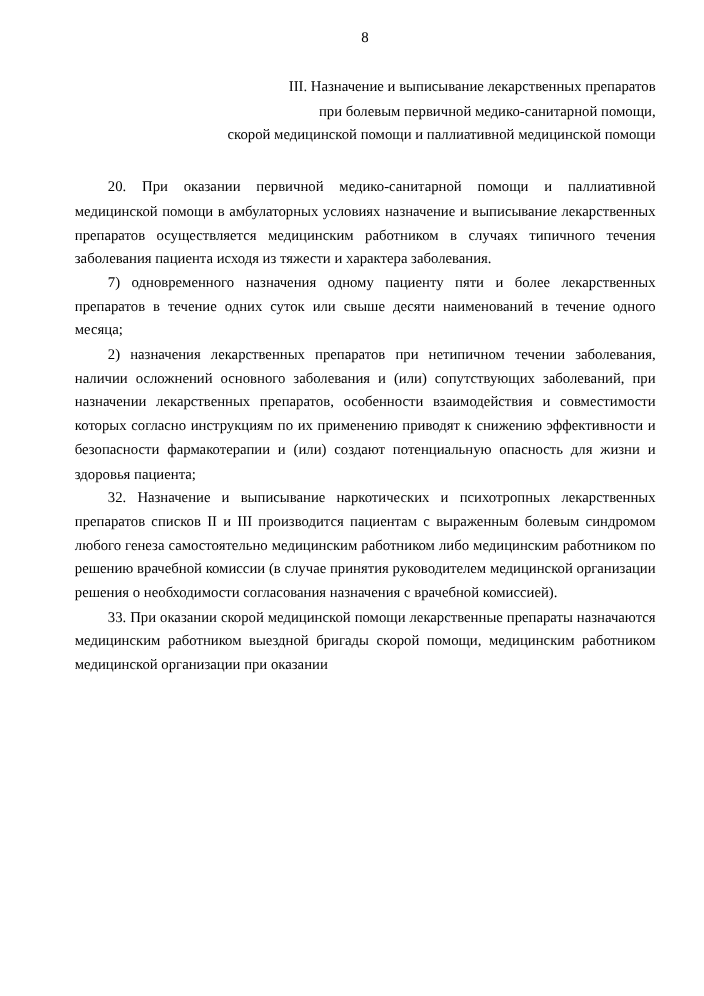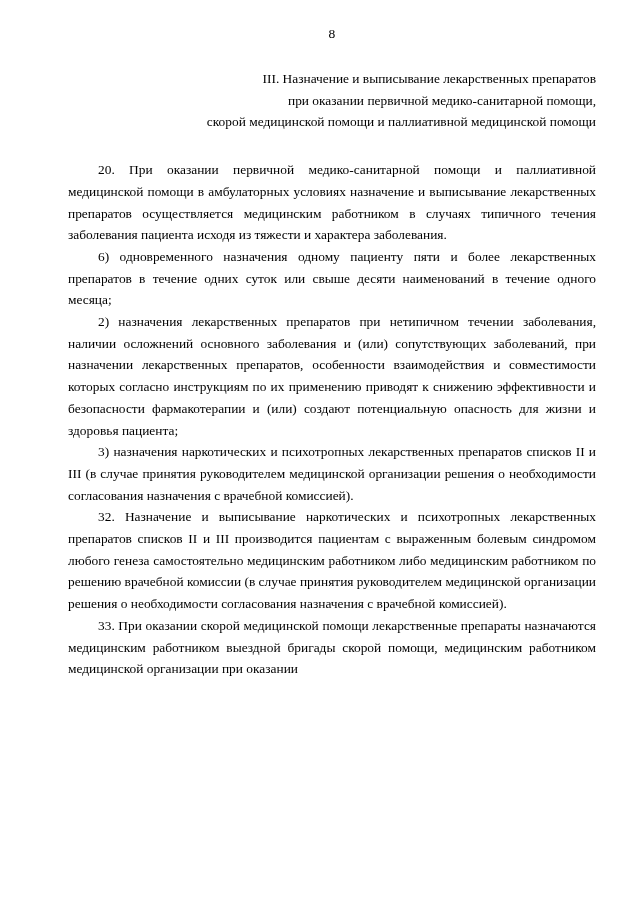--- a/index.html
+++ b/index.html
@@ -54,24 +54,23 @@
 </head>
 <body>
 
 <div class="page">
 
   <div class="page-number">8</div>
 
 
   <div class="heading">
     <div>III. Назначение и выписывание лекарственных препаратов</div>
-    <div>при оказании первичной медико-санитарной помощи,</div>
+    <div>при болевым первичной медико-санитарной помощи,</div>
     <div>скорой медицинской помощи и паллиативной медицинской помощи</div>
   </div>
 
   <p class="indent">20. При оказании первичной медико-санитарной помощи и паллиативной медицинской помощи в амбулаторных условиях назначение и выписывание лекарственных препаратов осуществляется медицинским работником в случаях типичного течения заболевания пациента исходя из тяжести и характера заболевания.</p>
-  <p class="indent">6) одновременного назначения одному пациенту пяти и более лекарственных препаратов в течение одних суток или свыше десяти наименований в течение одного месяца;</p>
+  <p class="indent">7) одновременного назначения одному пациенту пяти и более лекарственных препаратов в течение одних суток или свыше десяти наименований в течение одного месяца;</p>
   <p class="indent">2) назначения лекарственных препаратов при нетипичном течении заболевания, наличии осложнений основного заболевания и (или) сопутствующих заболеваний, при назначении лекарственных препаратов, особенности взаимодействия и совместимости которых согласно инструкциям по их применению приводят к снижению эффективности и безопасности фармакотерапии и (или) создают потенциальную опасность для жизни и здоровья пациента;</p>
-  <p class="indent">3) назначения наркотических и психотропных лекарственных препаратов списков II и III (в случае принятия руководителем медицинской организации решения о необходимости согласования назначения с врачебной комиссией).</p>
   <p class="indent">32. Назначение и выписывание наркотических и психотропных лекарственных препаратов списков II и III производится пациентам с выраженным болевым синдромом любого генеза самостоятельно медицинским работником либо медицинским работником по решению врачебной комиссии (в случае принятия руководителем медицинской организации решения о необходимости согласования назначения с врачебной комиссией).</p>
   <p class="indent">33. При оказании скорой медицинской помощи лекарственные препараты назначаются медицинским работником выездной бригады скорой помощи, медицинским работником медицинской организации при оказании</p>
 
 </div>
 
 </body></html>

